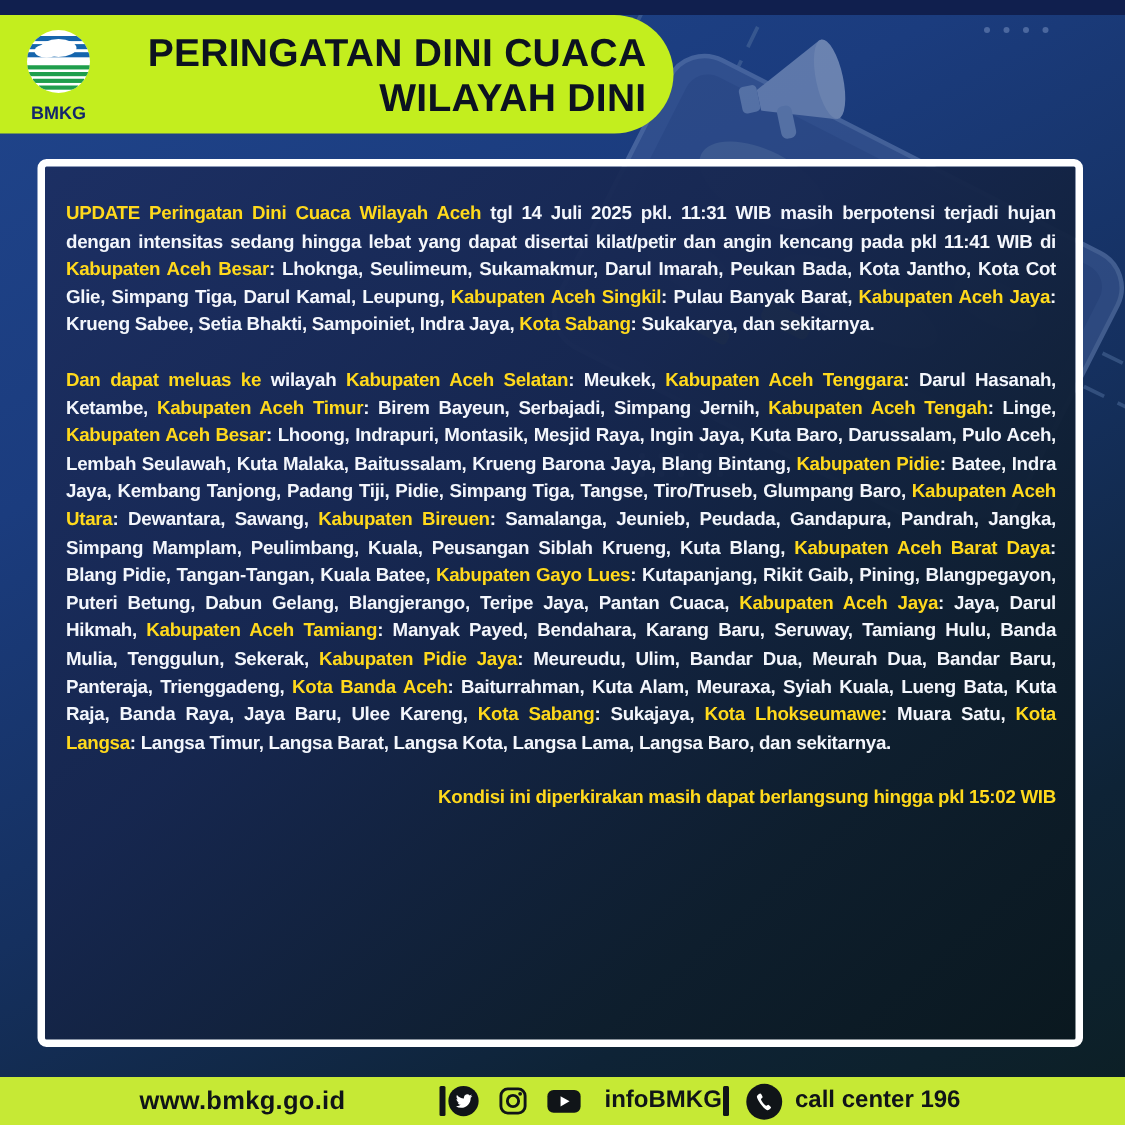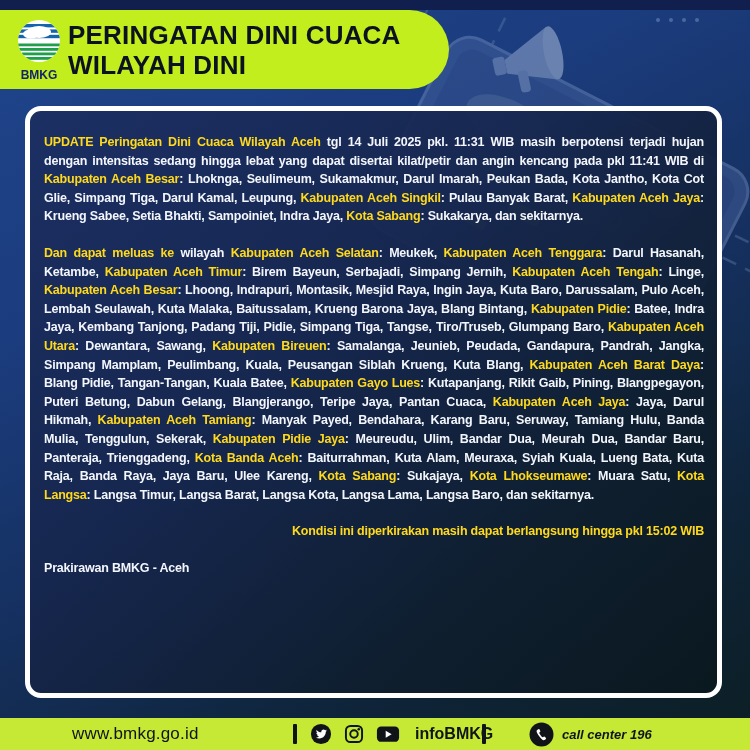--- a/index.html
+++ b/index.html
@@ -26,29 +26,29 @@
   .banner{
     position:absolute;top:10px;left:0;width:449px;height:79px;
     background:var(--banner-green);
     border-radius:0 40px 40px 0;
     display:flex;align-items:center;
     padding-left:12px;
     z-index:3;
   }
   .logo{width:56px;flex:0 0 56px;display:flex;align-items:center;justify-content:flex-start;}
   .title{
-    flex:1;text-align:left;color:var(--title-black);
+    flex:1;text-align:right;color:var(--title-black);
     font-weight:bold;font-size:26px;line-height:30px;letter-spacing:.2px;
     padding-right:18px;
   }
   .title span{display:block;}
   
   .content-box{
     position:absolute;left:25px;top:106px;width:697px;height:592px;
-    border:5px solid #ffffff;border-radius:16px;
+    border:5px solid #ffffff;border-radius:6px;
     background:linear-gradient(138deg,rgba(28,46,97,.93) 0%,rgba(22,38,78,.95) 40%,rgba(14,30,45,.97) 75%,rgba(10,24,31,.98) 100%);
     padding:22px 13px 16px 14px;
     z-index:2;
     overflow:hidden;
   }
   .para{
     color:var(--text-white);
     font-size:12.5px;font-weight:bold;line-height:18.6px;letter-spacing:-0.2px;
     text-align:justify;
     margin-bottom:18px;
@@ -56,28 +56,28 @@
   .para .hl{color:var(--highlight-yellow);}
   .validity{color:var(--highlight-yellow);text-align:right;}
   .forecaster{color:var(--text-white);text-align:left;margin-bottom:0;}
   
   .footer{
     position:absolute;left:0;bottom:0;width:100%;height:32px;
     background:var(--footer-green);
     z-index:3;color:#101418;
   }
   .footer>*{position:absolute;top:0;height:32px;display:flex;align-items:center;}
-  .website{left:72px;font-size:17px;font-weight:normal;letter-spacing:.2px;}
+  .website{left:93px;font-size:17px;font-weight:bold;letter-spacing:.2px;}
   .sep{width:4px;height:20px;background:#101418;top:6px;border-radius:1px;}
   .sep1{left:293px;}
   .sep2{left:482px;}
-  .social{left:310px;gap:11px;}
+  .social{left:298px;gap:11px;}
   .social svg{display:block;}
   .social-handle{font-size:16px;font-weight:600;margin-left:4px;}
-  .callcenter{left:529px;gap:8px;font-size:13px;font-weight:600;font-style:italic;}
+  .callcenter{left:497px;gap:8px;font-size:16px;font-weight:600;}
   .logo-text{font-family:"Liberation Sans",sans-serif;}
 </style>
 </head>
 <body>
 
 <div class="poster">
 
   <svg class="illustration" viewBox="0 0 470 345">
     <g opacity="0.5">
       <g stroke="#51709f" stroke-width="2.5" fill="none" stroke-dasharray="15 10">
@@ -165,21 +165,20 @@
     <div class="title">
       <span>PERINGATAN DINI CUACA</span>
       <span>WILAYAH DINI</span>
     </div>
   </header>
 
   <main class="content-box">
     <p class="para"><span class="hl">UPDATE Peringatan Dini Cuaca Wilayah Aceh</span><span> tgl 14 Juli 2025 pkl. 11:31 WIB masih berpotensi terjadi hujan dengan intensitas sedang hingga lebat yang dapat disertai kilat/petir dan angin kencang pada pkl 11:41 WIB di </span><span class="hl">Kabupaten Aceh Besar</span><span>: Lhoknga, Seulimeum, Sukamakmur, Darul Imarah, Peukan Bada, Kota Jantho, Kota Cot Glie, Simpang Tiga, Darul Kamal, Leupung, </span><span class="hl">Kabupaten Aceh Singkil</span><span>: Pulau Banyak Barat, </span><span class="hl">Kabupaten Aceh Jaya</span><span>: Krueng Sabee, Setia Bhakti, Sampoiniet, Indra Jaya, </span><span class="hl">Kota Sabang</span><span>: Sukakarya, dan sekitarnya.</span></p>
     <p class="para"><span class="hl">Dan dapat meluas ke</span><span> wilayah </span><span class="hl">Kabupaten Aceh Selatan</span><span>: Meukek, </span><span class="hl">Kabupaten Aceh Tenggara</span><span>: Darul Hasanah, Ketambe, </span><span class="hl">Kabupaten Aceh Timur</span><span>: Birem Bayeun, Serbajadi, Simpang Jernih, </span><span class="hl">Kabupaten Aceh Tengah</span><span>: Linge, </span><span class="hl">Kabupaten Aceh Besar</span><span>: Lhoong, Indrapuri, Montasik, Mesjid Raya, Ingin Jaya, Kuta Baro, Darussalam, Pulo Aceh, Lembah Seulawah, Kuta Malaka, Baitussalam, Krueng Barona Jaya, Blang Bintang, </span><span class="hl">Kabupaten Pidie</span><span>: Batee, Indra Jaya, Kembang Tanjong, Padang Tiji, Pidie, Simpang Tiga, Tangse, Tiro/Truseb, Glumpang Baro, </span><span class="hl">Kabupaten Aceh Utara</span><span>: Dewantara, Sawang, </span><span class="hl">Kabupaten Bireuen</span><span>: Samalanga, Jeunieb, Peudada, Gandapura, Pandrah, Jangka, Simpang Mamplam, Peulimbang, Kuala, Peusangan Siblah Krueng, Kuta Blang, </span><span class="hl">Kabupaten Aceh Barat Daya</span><span>: Blang Pidie, Tangan-Tangan, Kuala Batee, </span><span class="hl">Kabupaten Gayo Lues</span><span>: Kutapanjang, Rikit Gaib, Pining, Blangpegayon, Puteri Betung, Dabun Gelang, Blangjerango, Teripe Jaya, Pantan Cuaca, </span><span class="hl">Kabupaten Aceh Jaya</span><span>: Jaya, Darul Hikmah, </span><span class="hl">Kabupaten Aceh Tamiang</span><span>: Manyak Payed, Bendahara, Karang Baru, Seruway, Tamiang Hulu, Banda Mulia, Tenggulun, Sekerak, </span><span class="hl">Kabupaten Pidie Jaya</span><span>: Meureudu, Ulim, Bandar Dua, Meurah Dua, Bandar Baru, Panteraja, Trienggadeng, </span><span class="hl">Kota Banda Aceh</span><span>: Baiturrahman, Kuta Alam, Meuraxa, Syiah Kuala, Lueng Bata, Kuta Raja, Banda Raya, Jaya Baru, Ulee Kareng, </span><span class="hl">Kota Sabang</span><span>: Sukajaya, </span><span class="hl">Kota Lhokseumawe</span><span>: Muara Satu, </span><span class="hl">Kota Langsa</span><span>: Langsa Timur, Langsa Barat, Langsa Kota, Langsa Lama, Langsa Baro, dan sekitarnya.</span></p>
     <p class="para validity">Kondisi ini diperkirakan masih dapat berlangsung hingga pkl 15:02 WIB</p>
-    <p class="para forecaster">Prakirawan BMKG - Aceh</p>
   </main>
 
   <footer class="footer">
     <span class="website">www.bmkg.go.id</span>
     <span class="sep sep1"></span>
     <span class="social">
       <svg width="22" height="22" viewBox="0 0 24 24">
         <circle cx="12" cy="12" r="11" fill="#101418"></circle>
         <path fill="#ffffff" d="M18.4 8.3c-.44.2-.91.33-1.4.39.51-.3.89-.78 1.08-1.35-.47.28-1 .49-1.56.6a2.46 2.46 0 0 0-4.25 1.68c0 .19.02.38.06.56-2.04-.1-3.86-1.08-5.07-2.57-.21.36-.33.79-.33 1.24 0 .85.43 1.61 1.1 2.05-.4-.01-.79-.12-1.12-.31v.03c0 1.19.85 2.19 1.97 2.41-.2.06-.42.09-.65.09-.16 0-.31-.02-.46-.05.31.98 1.22 1.7 2.3 1.72a4.94 4.94 0 0 1-3.05 1.05c-.2 0-.39-.01-.58-.03a6.96 6.96 0 0 0 3.77 1.11c4.52 0 7-3.75 7-7l-.01-.32c.48-.34.9-.78 1.2-1.3z"></path>
       </svg>

